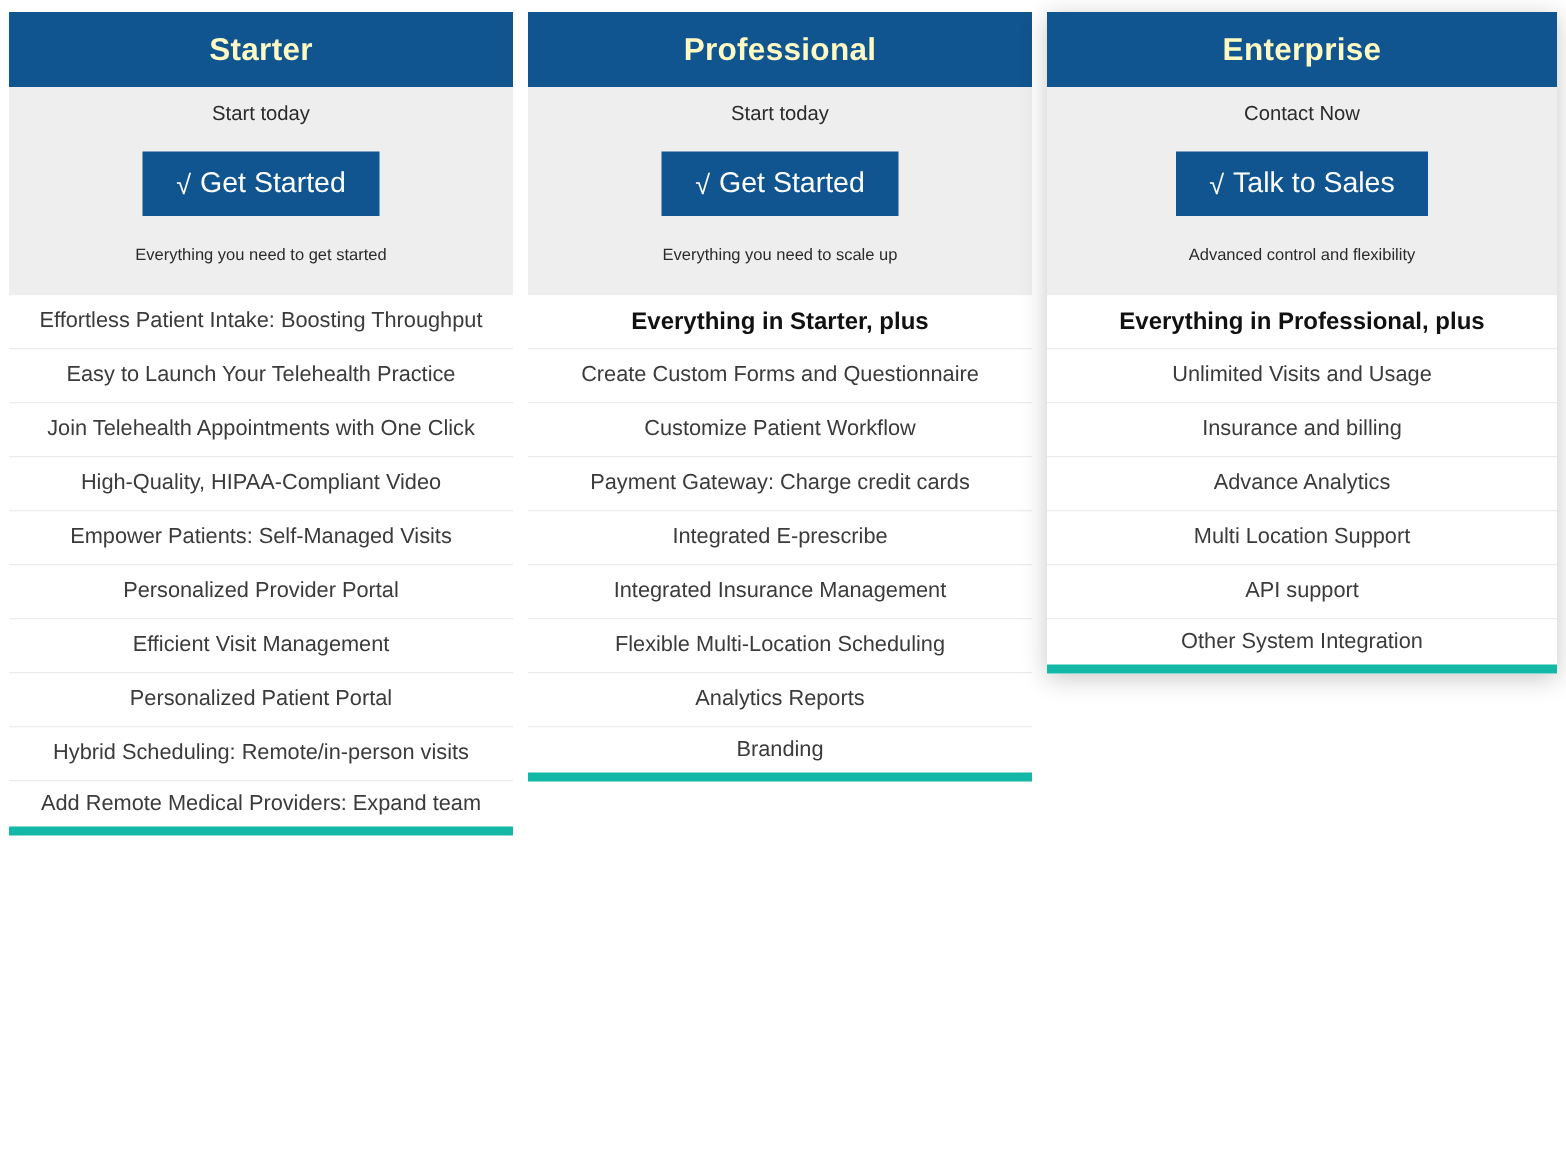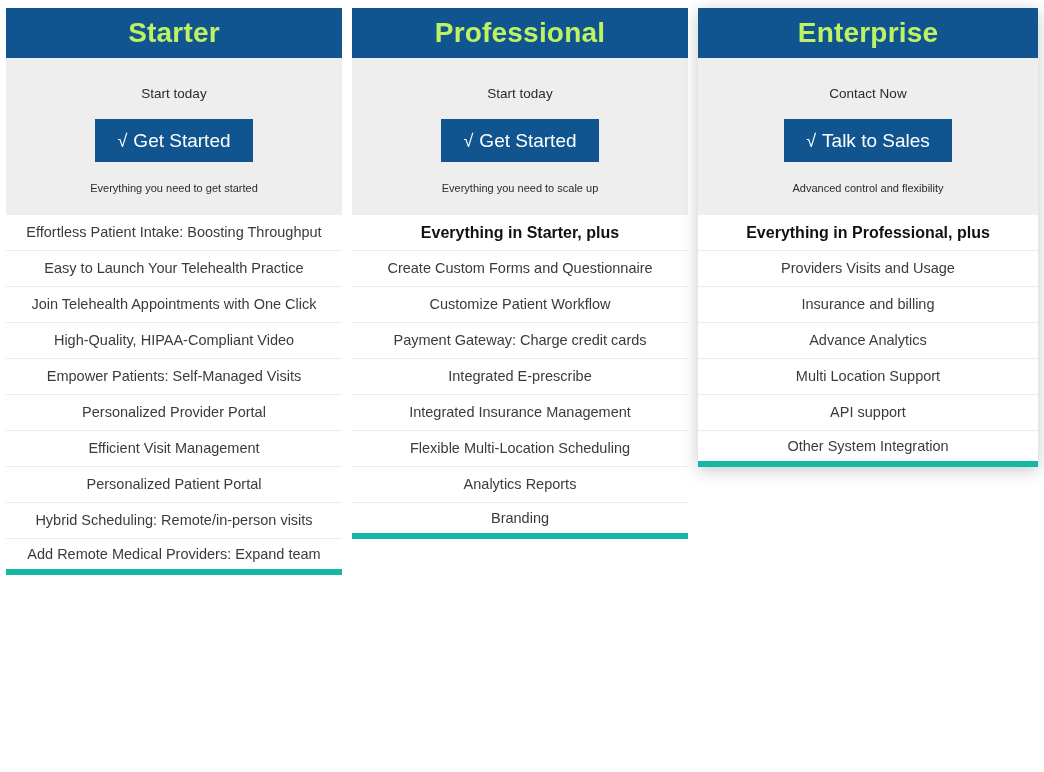--- a/index.html
+++ b/index.html
@@ -37,30 +37,30 @@
   }
 
   .plan-header {
     background: #10558f;
     height: 50px;
     display: flex;
     align-items: center;
     justify-content: center;
   }
   .plan-header-title {
-    color: #bef264;
-    font-size: 28px;
+    color: #fef9c3;
+    font-size: 21px;
     font-weight: bold;
     letter-spacing: 0.2px;
     line-height: 1;
   }
 
   .plan-intro {
     background: #eeeeee;
-    padding: 28px 12px 20px 12px;
+    padding: 10px 12px 20px 12px;
     display: flex;
     flex-direction: column;
     align-items: center;
   }
 
   .plan-price-note {
     font-size: 13.5px;
     color: #2b2b2b;
     line-height: 1.2;
     margin-bottom: 17px;
@@ -172,21 +172,21 @@
       <div class="plan-intro">
         <div class="plan-price-note">Contact Now</div>
         <button class="plan-cta">
           <span class="cta-glyph">√</span>
           <span>Talk to Sales</span>
         </button>
         <div class="plan-tagline">Advanced control and flexibility</div>
       </div>
       <div class="feature-list">
         <div class="feature-row emphasis">Everything in Professional, plus</div>
-        <div class="feature-row">Providers Visits and Usage</div>
+        <div class="feature-row">Unlimited Visits and Usage</div>
         <div class="feature-row">Insurance and billing</div>
         <div class="feature-row">Advance Analytics</div>
         <div class="feature-row">Multi Location Support</div>
         <div class="feature-row">API support</div>
         <div class="feature-row">Other System Integration</div>
       </div>
     </div>
   </div>
 
 </body></html>

